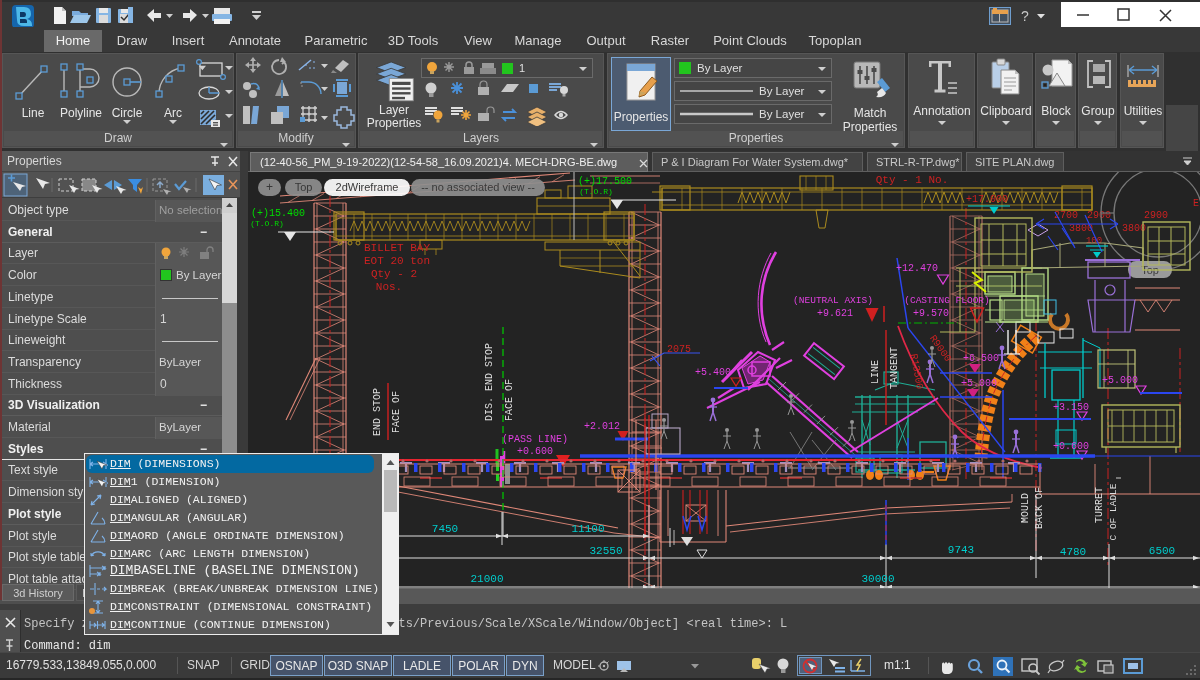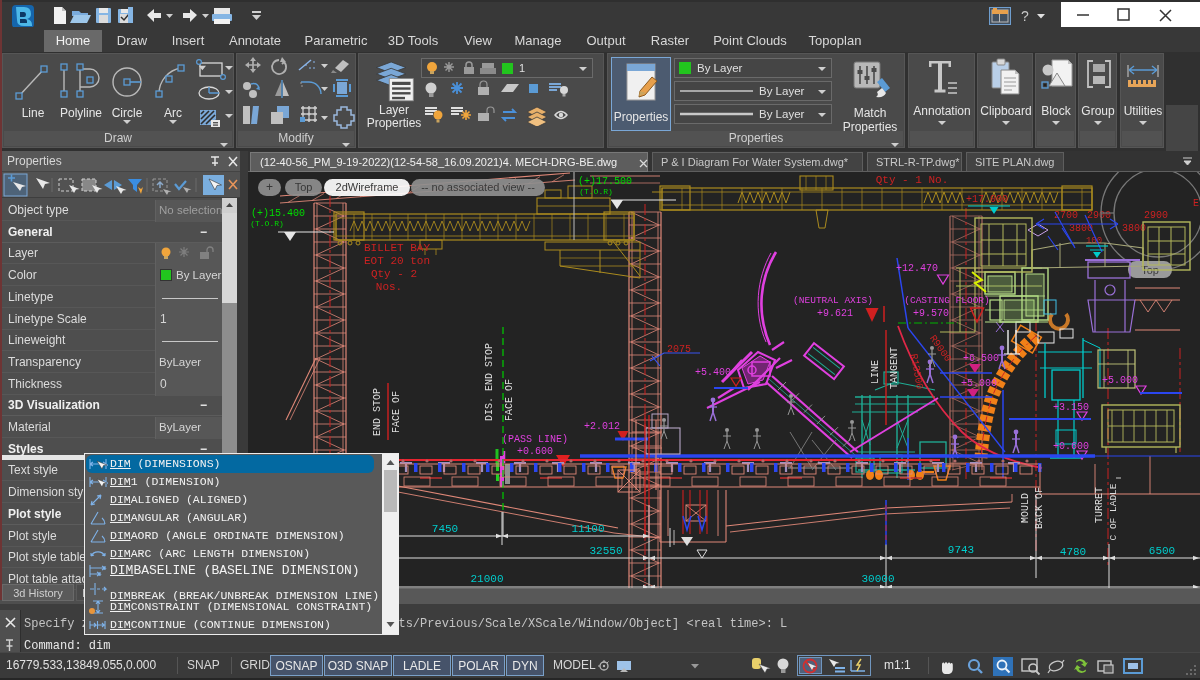--- a/index.html
+++ b/index.html
@@ -203,20 +203,21 @@
    <path d="M100 56 h4 v-3 h6 v3 h4 v5 h3 v6 h-3 v4 h-4 v3 h-6 v-3 h-4 v-4 h-3 v-6 h3 z" fill="none" stroke="#9ab8dd" stroke-width="1.5"></path>
    <g fill="#cfcfcf">
             <path d="M84 10 l3.5 4 l3.5 -4 z"></path>
             <path d="M84 33 l3.5 4 l3.5 -4 z"></path>
             <path d="M84 62 l3.5 4 l3.5 -4 z"></path>
           </g>
   </svg>
  </div>
 
  <div class="panel" style="left:358px;width:246px;">
+  <div class="plabel">Layers<span class="dd"><span class="ddv"></span></span></div>
   <svg class="abs" style="left:10px;top:4px" width="48" height="46" viewBox="0 0 52 58" preserveAspectRatio="none">
    <g fill="#7aa7d6" stroke="#3a3a3a" stroke-width="1">
     <path d="M8 12 l16 -7 l16 7 l-16 7 z"></path>
             <path d="M8 20 l16 -7 l16 7 l-16 7 z"></path>
             <path d="M8 28 l16 -7 l16 7 l-16 7 z"></path>
    </g>
    <rect x="22" y="26" width="26" height="28" fill="#f0f0f0" stroke="#888"></rect>
    <rect x="25" y="30" width="20" height="4" fill="#4a4a4a"></rect>
           <rect x="25" y="37" width="20" height="3" fill="#4a4a4a"></rect>
           <rect x="25" y="43" width="20" height="3" fill="#4a4a4a"></rect>
@@ -487,21 +488,21 @@
 <div class="abs" style="left:0;top:197.3px;width:222px;height:21px;border-bottom:1px solid #5c5c5c;">
           <span style="position:absolute;left:8px;top:3px;font-weight:bold;color:#f0f0f0;">3D Visualization</span>
           <span style="position:absolute;left:200px;top:3px;color:#f0f0f0;font-weight:bold;">−</span>
         </div>
 <div class="abs" style="left:0;top:219.0px;width:222px;height:21px;border-bottom:1px solid #575757;">
           <span style="position:absolute;left:8px;top:3px;">Material</span>
           <span style="position:absolute;left:155px;top:0;width:67px;height:22px;background:#575757;"></span>
           <span style="position:absolute;left:155px;top:0;width:1px;height:22px;background:#616161;"></span>
           <span style="position:absolute;left:159px;top:4px;color:#d6d6d6;font-size:11.5px;">ByLayer</span>
         </div>
-<div class="abs" style="left:0;top:240.7px;width:178px;height:21px;border-bottom:5px solid #e5e5e5;text-decoration:underline;">
+<div class="abs" style="left:0;top:240.7px;width:178px;height:21px;border-bottom:1px solid #e5e5e5;text-decoration:underline;">
           <span style="position:absolute;left:8px;top:3px;font-weight:bold;color:#f0f0f0;">Styles</span>
           <span style="position:absolute;left:200px;top:3px;color:#f0f0f0;font-weight:bold;">−</span>
         </div>
 <div class="abs" style="left:0;top:262.4px;width:222px;height:21px;border-bottom:1px solid #575757;">
           <span style="position:absolute;left:8px;top:3px;">Text style</span>
           <span style="position:absolute;left:155px;top:0;width:67px;height:22px;background:#575757;"></span>
           <span style="position:absolute;left:155px;top:0;width:1px;height:22px;background:#616161;"></span>
         </div>
 <div class="abs" style="left:0;top:284.1px;width:222px;height:21px;border-bottom:1px solid #575757;">
           <span style="position:absolute;left:8px;top:3px;">Dimension style</span>
@@ -1405,21 +1406,21 @@
 <div style="position:absolute;left:1px;top:108.4px;width:300px;height:18px;color:#f2f2f2;font-size:13px;line-height:18px;">
           <svg style="position:absolute;left:2px;top:1px" width="20" height="16" viewBox="0 0 20 16">
             <path d="M2 2 v12 M2 5 h15 l-3 -2 m3 2 l-3 2 M2 11 h10 l-3 -2 m3 2 l-3 2 M17 3 v4 M12 9 v4" stroke="#7fb2e8" stroke-width="1.1" fill="none"></path>
           </svg>
           <span style="position:absolute;left:24px;"><u>DIM</u>BASELINE (BASELINE DIMENSION)</span>
         </div>
 <div style="position:absolute;left:1px;top:126.30000000000001px;width:296px;height:18px;color:#f2f2f2;font-size:11.5px;line-height:18px;">
           <svg style="position:absolute;left:2px;top:1px" width="20" height="16" viewBox="0 0 20 16">
             <path d="M7 2 v12 M2 8 h4 M9 8 h3 m2 0 h4 l-2 -2 m2 2 l-2 2" stroke="#7fb2e8" stroke-width="1.1" fill="none"></path>
           </svg>
-          <span style="position:absolute;left:24px;margin-top:7px;"><u>DIM</u>BREAK (BREAK/UNBREAK DIMENSION LINE)</span>
+          <span style="position:absolute;left:24px;"><u>DIM</u>BREAK (BREAK/UNBREAK DIMENSION LINE)</span>
         </div>
 <div style="position:absolute;left:1px;top:144.20000000000002px;width:296px;height:18px;color:#f2f2f2;font-size:11.5px;line-height:18px;">
           <svg style="position:absolute;left:2px;top:1px" width="20" height="16" viewBox="0 0 20 16">
             <path d="M10 2 v12 M10 2 l-2 3 m2 -3 l2 3 M10 14 l-2 -3 m2 3 l2 -3 M5 2 h10 M5 14 h10" stroke="#7fb2e8" stroke-width="1.1" fill="none"></path>
             <circle cx="4" cy="12" r="3" fill="#e8963c"></circle>
           </svg>
           <span style="position:absolute;left:24px;"><u>DIM</u>CONSTRAINT (DIMENSIONAL CONSTRAINT)</span>
         </div>
 <div style="position:absolute;left:1px;top:162.10000000000002px;width:296px;height:18px;color:#f2f2f2;font-size:11.5px;line-height:18px;">
           <svg style="position:absolute;left:2px;top:1px" width="20" height="16" viewBox="0 0 20 16">

